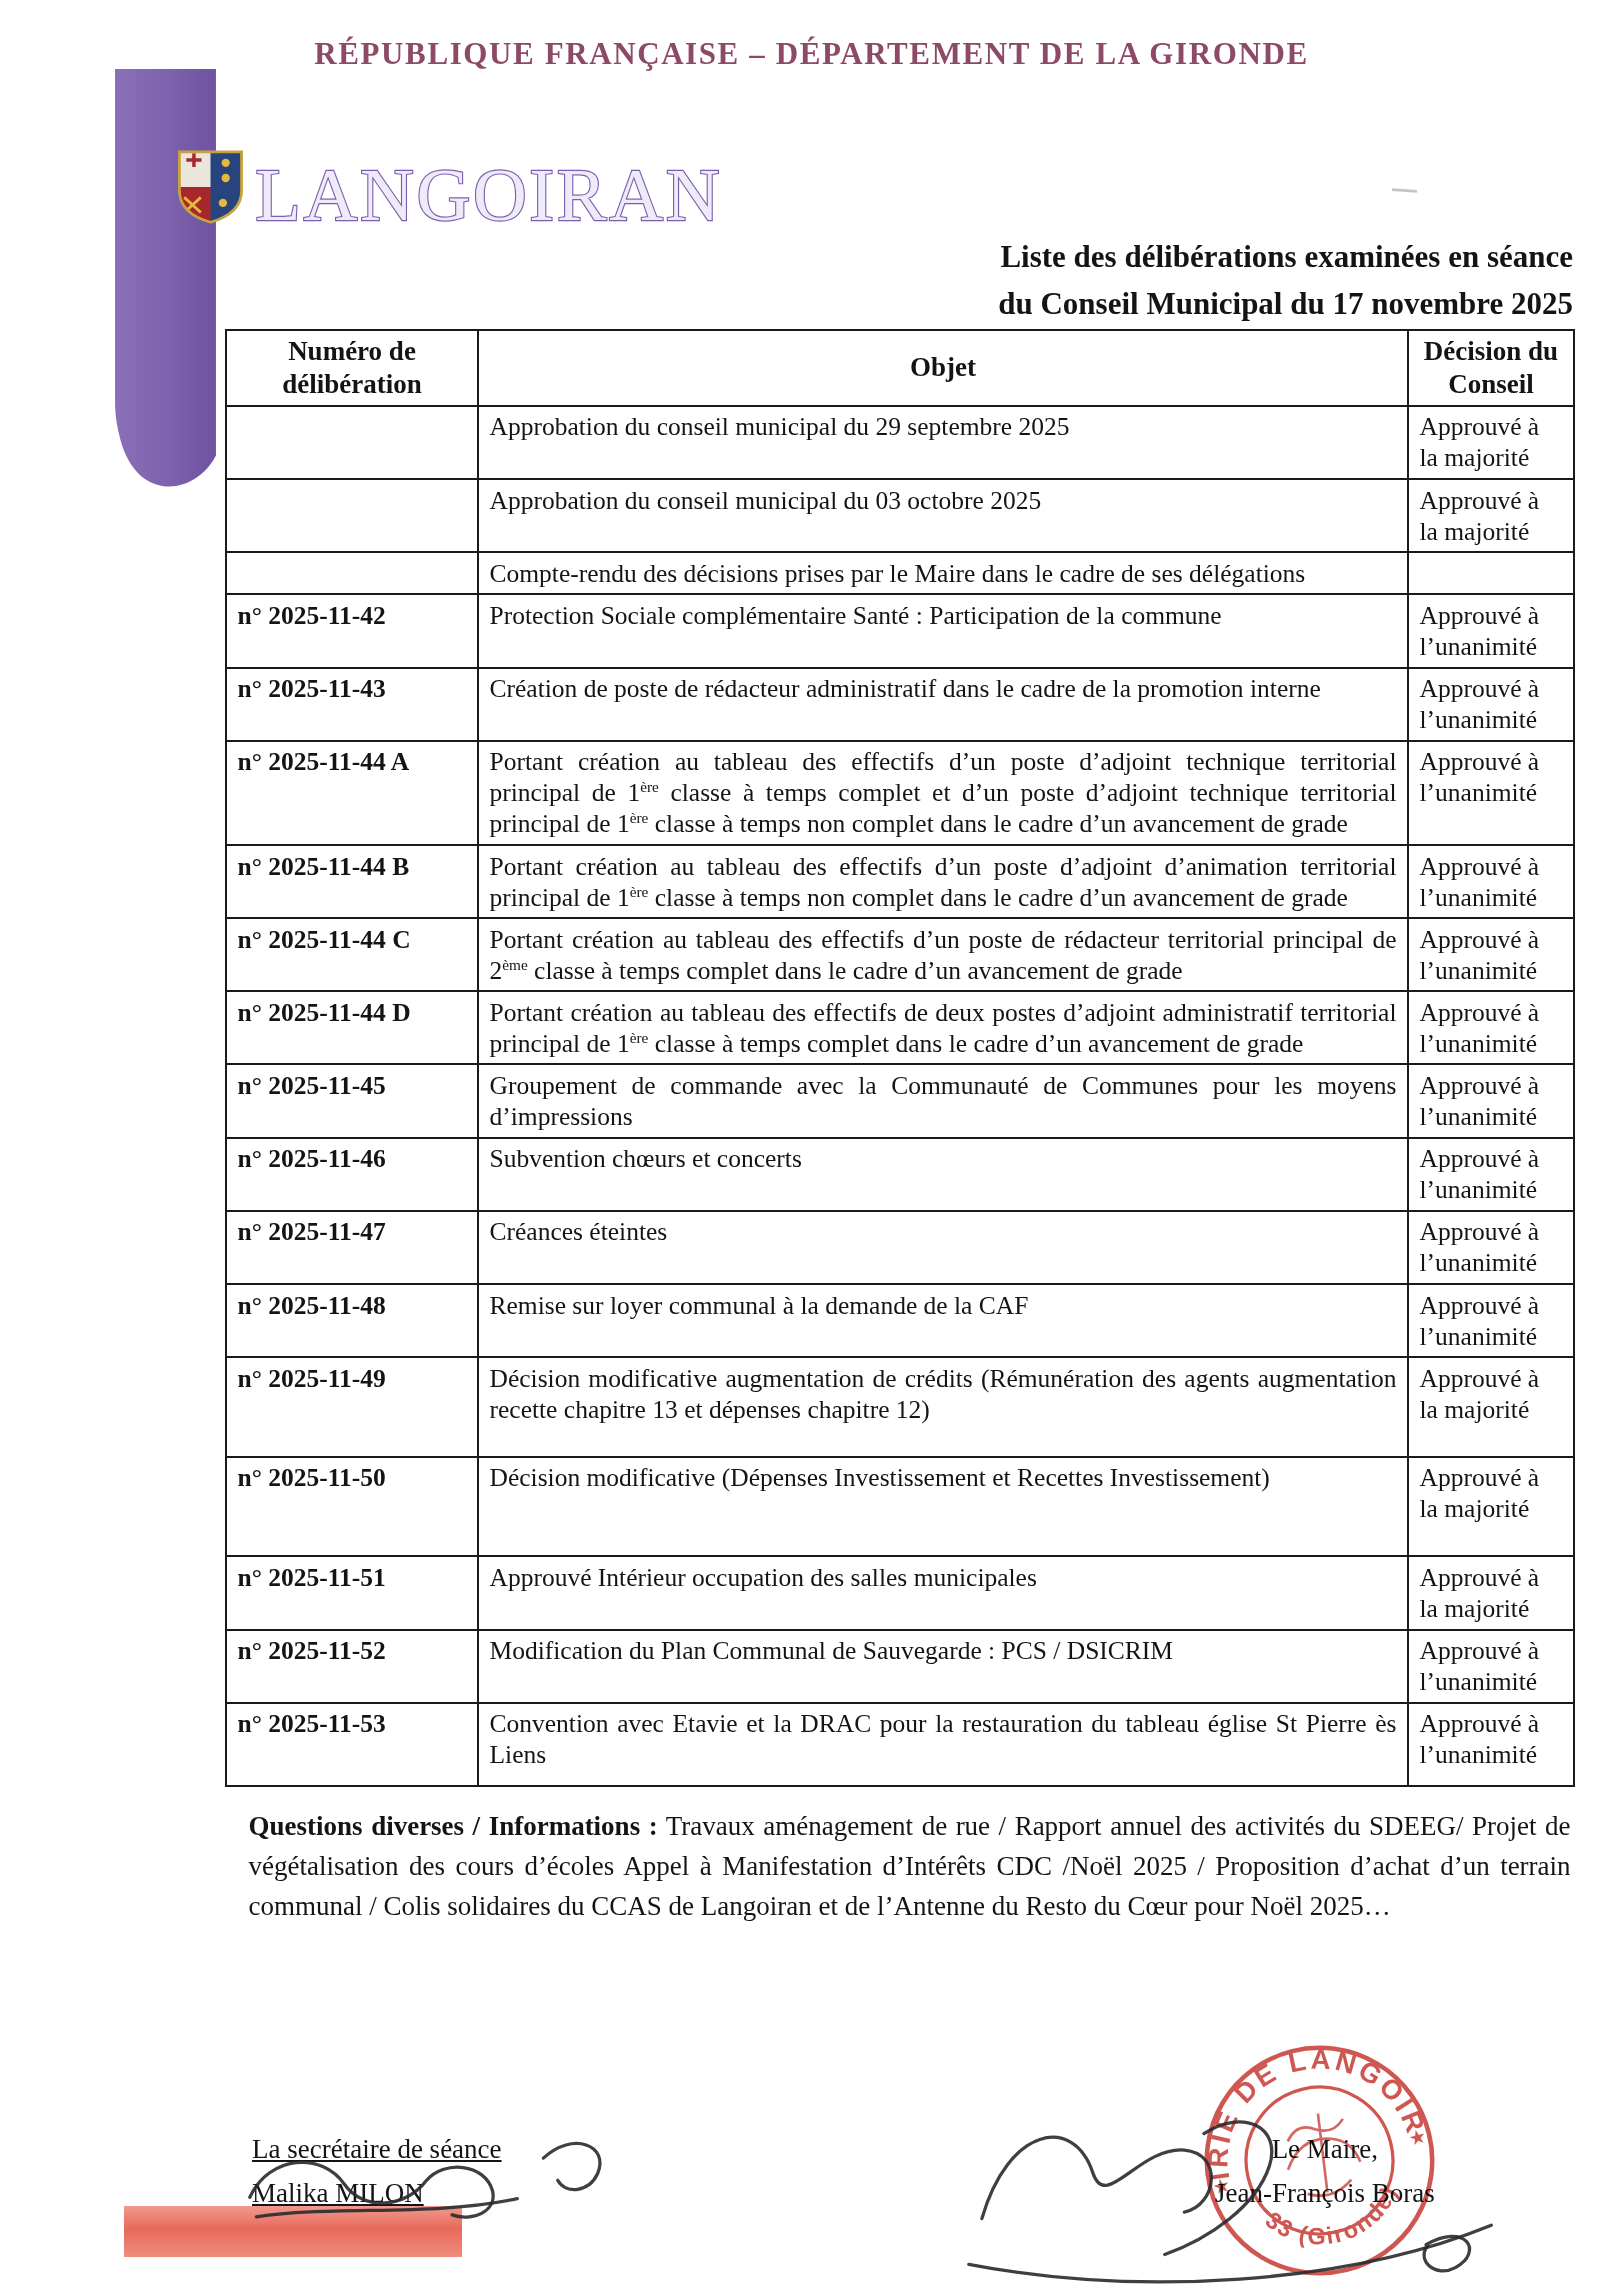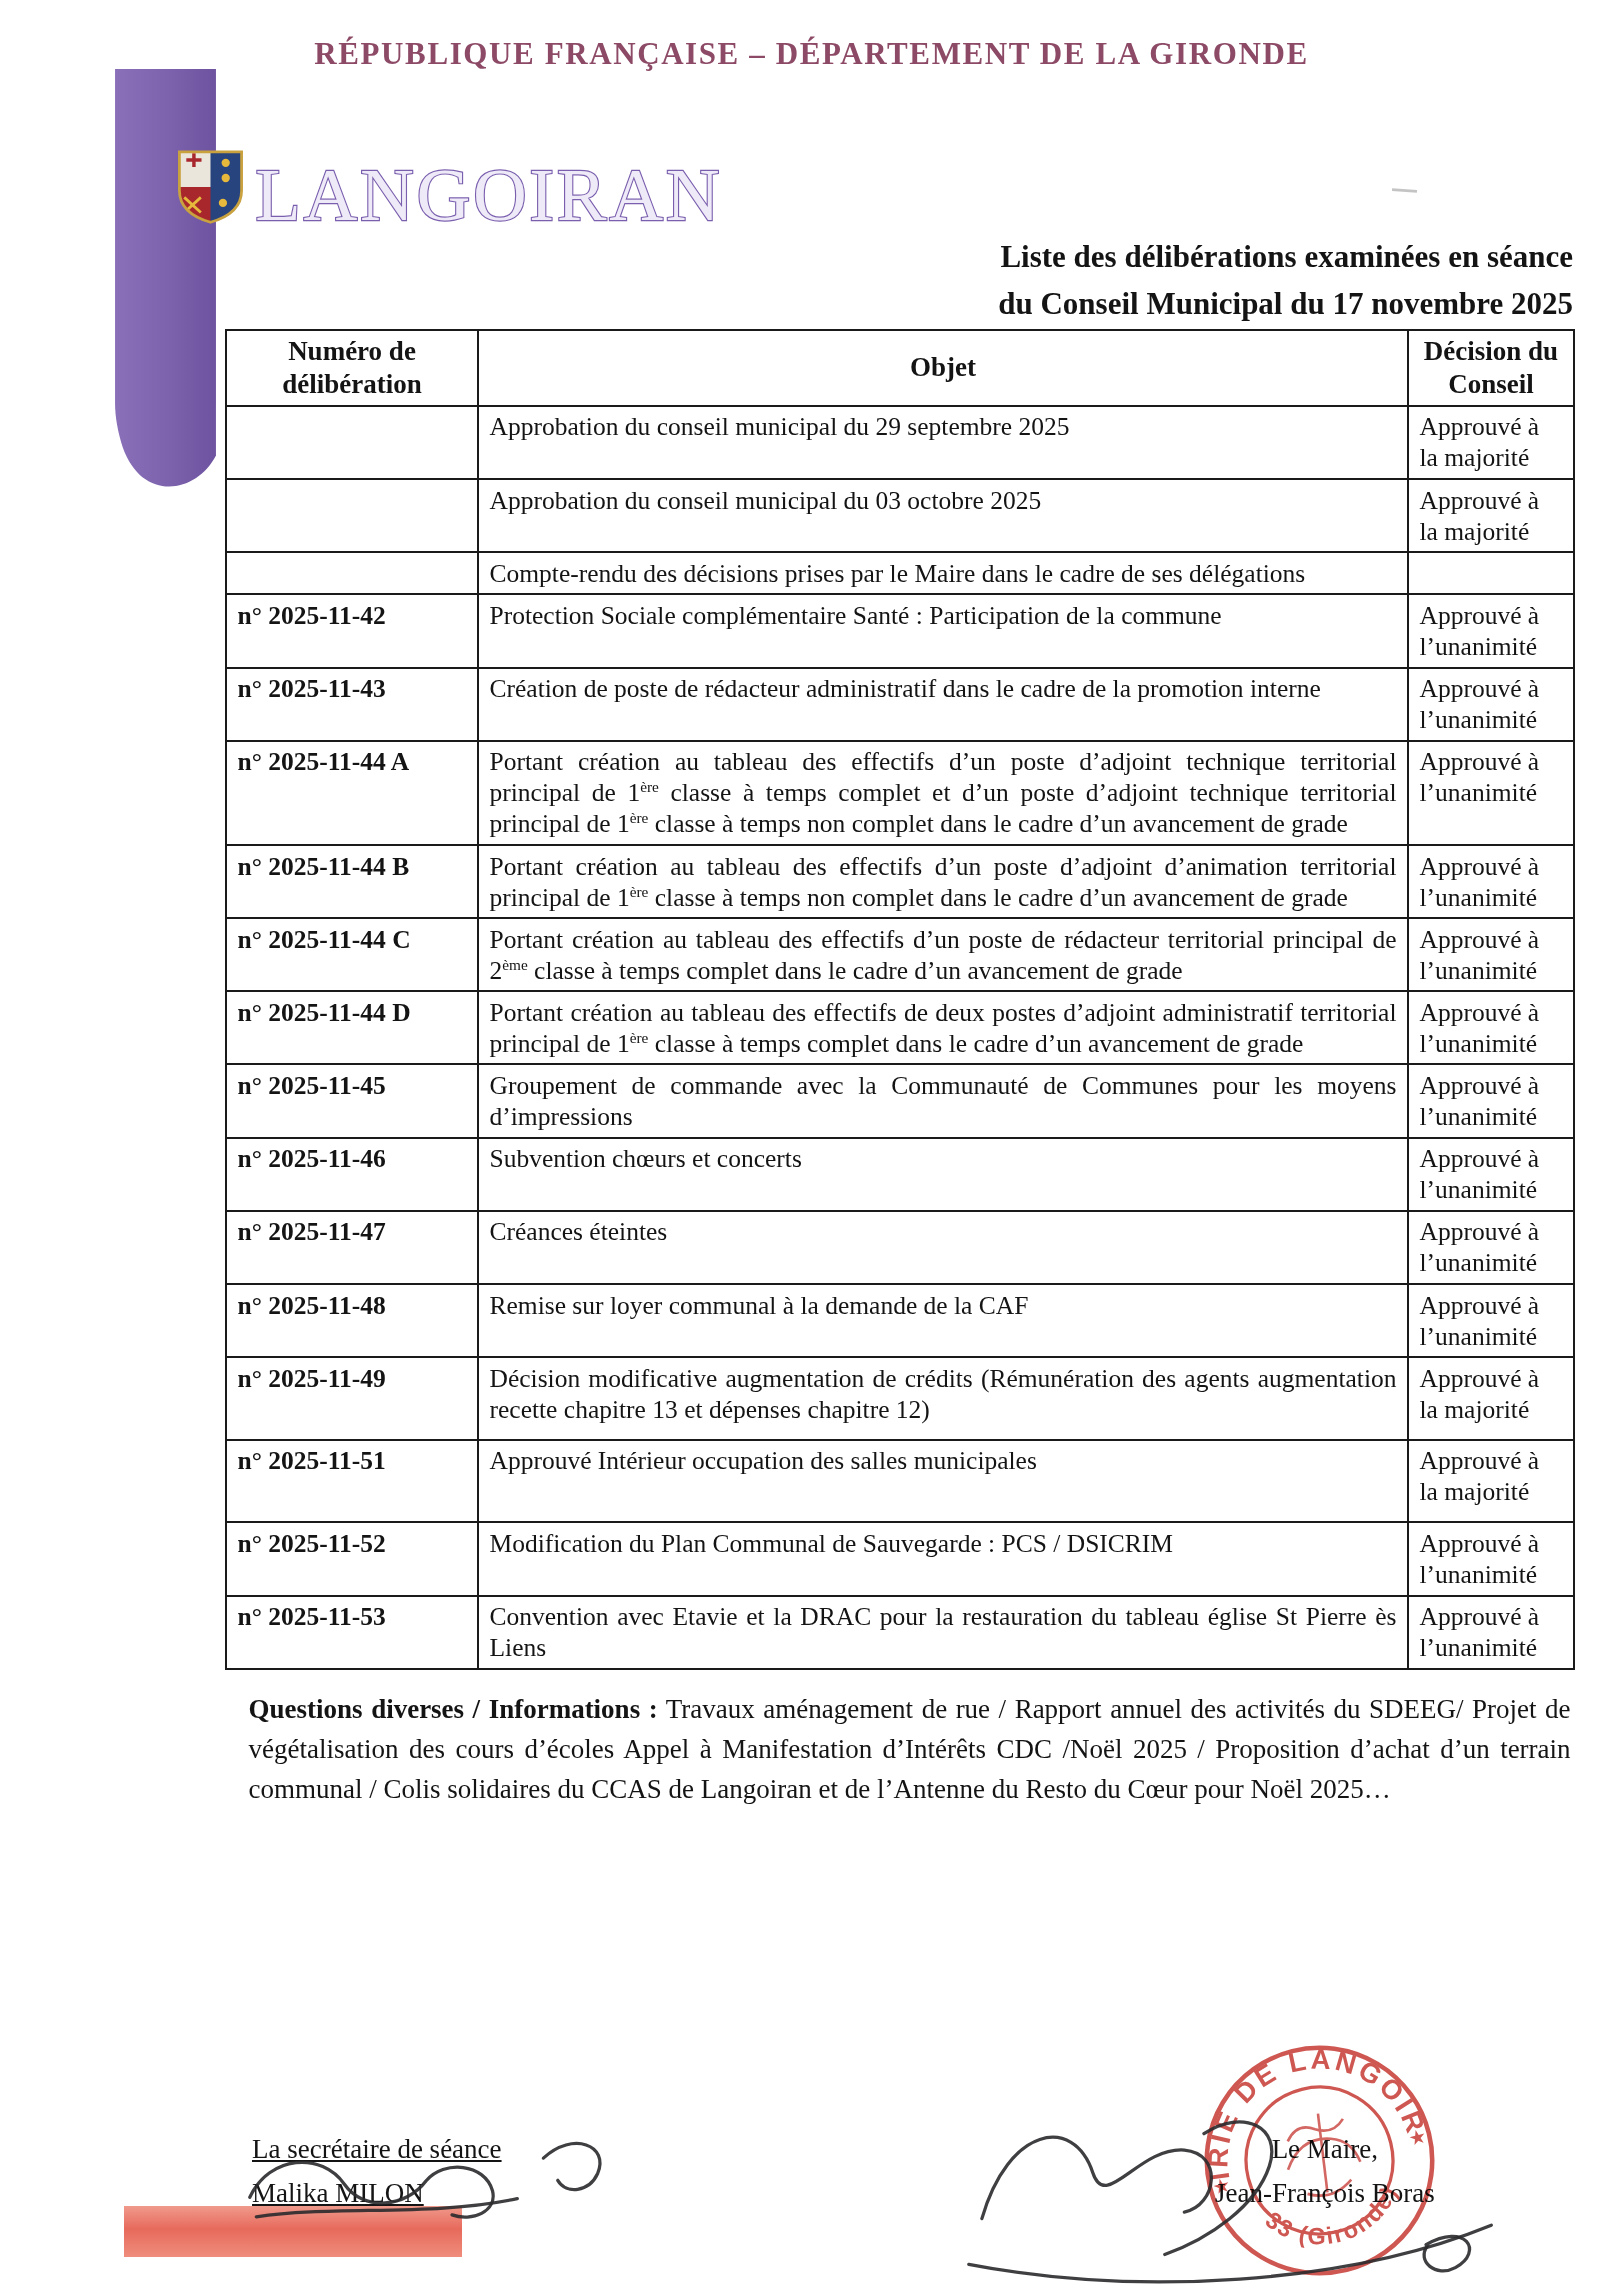--- a/index.html
+++ b/index.html
@@ -32,21 +32,21 @@
   table.delibs { width:100%; border-collapse:collapse; table-layout:fixed; }
   table.delibs th, table.delibs td { border:2px solid #1a1a1a; vertical-align:top; }
   table.delibs thead th {
     font-size:27px; font-weight:bold; text-align:center; vertical-align:middle;
     padding:3.9px 5.2px; line-height:33px;
   }
   table.delibs td { font-size:25.5px; line-height:31px; padding:4.6px 10.5px; }
   td.c-num { font-weight:bold; white-space:nowrap; padding-left:11.8px; }
   td.c-obj { text-align:justify; padding:4.6px 13px 4.6px 14.4px; }
   td.c-dec { padding:4.6px 5.2px 4.6px 9.2px; }
-  tbody tr:nth-child(14) td, tbody tr:nth-child(15) td { padding-bottom:14px;border-radius:23px; }
+  tbody tr:nth-child(14) td, tbody tr:nth-child(15) td { padding-bottom:31px;border-radius:23px; }
   tbody tr:nth-child(18) td { padding-bottom:14.4px; }
   sup { font-size:0.6em; vertical-align:super; line-height:0; }
 
   .questions {
     margin:19.6px 0 0 23.6px; width:1322px;
     font-size:27px; line-height:40px; text-align:justify;
   }
   .questions strong { font-weight:bold; }
 
   
@@ -202,20 +202,25 @@
             <td class="c-dec">Approuvé à l’unanimité</td>
           </tr>
           <tr>
             <td class="c-num">n° 2025-11-48</td>
             <td class="c-obj">Remise sur loyer communal à la demande de la CAF</td>
             <td class="c-dec">Approuvé à l’unanimité</td>
           </tr>
           <tr>
             <td class="c-num">n° 2025-11-49</td>
             <td class="c-obj">Décision modificative augmentation de crédits (Rémunération des agents augmentation recette chapitre 13 et dépenses chapitre 12)</td>
+            <td class="c-dec">Approuvé à la majorité</td>
+          </tr>
+          <tr>
+            <td class="c-num">n° 2025-11-50</td>
+            <td class="c-obj">Décision modificative (Dépenses Investissement et Recettes Investissement)</td>
             <td class="c-dec">Approuvé à la majorité</td>
           </tr>
           <tr>
             <td class="c-num">n° 2025-11-51</td>
             <td class="c-obj">Approuvé Intérieur occupation des salles municipales</td>
             <td class="c-dec">Approuvé à la majorité</td>
           </tr>
           <tr>
             <td class="c-num">n° 2025-11-52</td>
             <td class="c-obj">Modification du Plan Communal de Sauvegarde : PCS / DSICRIM</td>

